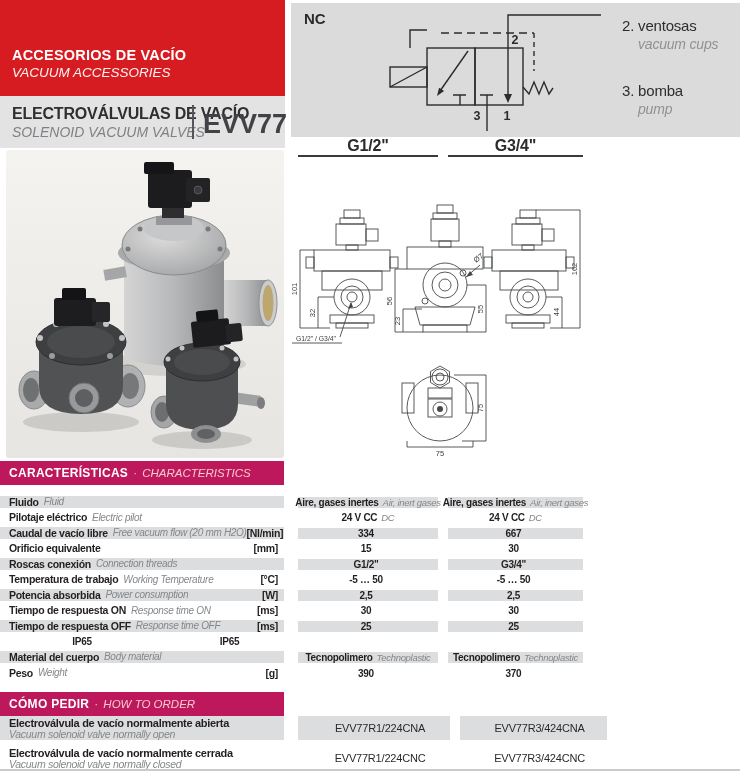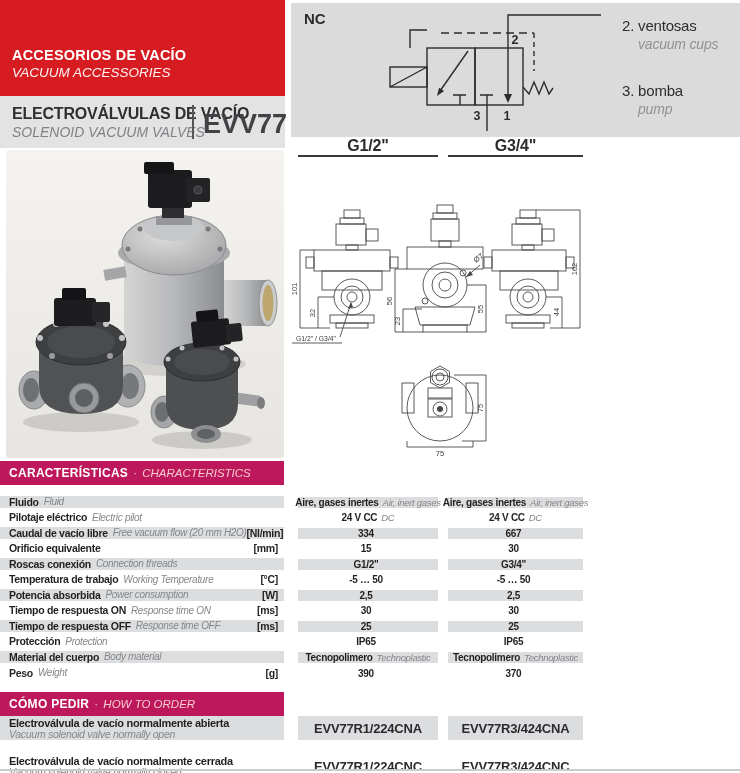--- a/index.html
+++ b/index.html
@@ -51,25 +51,25 @@
   .c-label .en{font-style:italic;font-size:10px;color:#85878a;margin-left:5px;white-space:nowrap;}
   .c-label .unit{margin-left:auto;font-weight:bold;font-size:10.5px;color:#231f20;white-space:nowrap;border-radius:6px;}
   .c-gap1{width:14px;} .c-val1{width:140px;} .c-gap2{width:10px;} .c-val2{width:135px;}
   .c-val{display:flex;align-items:center;justify-content:center;letter-spacing:-.3px;}
   .c-val .main{font-weight:bold;font-size:10px;color:#231f20;white-space:nowrap;}
   .c-val .sub{font-style:italic;font-size:9.5px;color:#85878a;margin-left:4px;white-space:nowrap;}
   .crow.row-odd .c-label,.crow.row-odd .c-val{background:#dcddde;}
 
   
   .order-rows{left:0;top:716px;width:740px;}
-  .orow{display:flex;height:24px;margin-bottom:14px;align-items:stretch;}
+  .orow{display:flex;height:24px;margin-bottom:6px;align-items:stretch;}
   .o-label{width:284px;padding:0 6px 0 9px;box-sizing:border-box;display:flex;flex-direction:column;justify-content:center;letter-spacing:-.3px;}
   .o-label .es{font-weight:bold;font-size:11px;color:#231f20;line-height:12px;white-space:nowrap;}
   .o-label .en{font-style:italic;font-size:10.5px;color:#85878a;line-height:11px;white-space:nowrap;}
-  .o-code{display:flex;align-items:center;justify-content:center;font-weight:bold;font-size:13px;color:#2a2a2c;letter-spacing:-.2px;}
+  .o-code{display:flex;align-items:center;justify-content:center;font-weight:normal;font-size:11px;color:#2a2a2c;letter-spacing:-.2px;padding-left:12px;}
   .orow.row-odd .o-label,.orow.row-odd .o-code{background:#dcddde;}
 
   .bottom-rule{left:0;top:769px;width:740px;height:2px;background:#c9cacc;}
 
   svg text{font-family:"Liberation Sans",sans-serif;}
 </style>
 </head>
 <body>
 
 <div class="page">
@@ -463,25 +463,20 @@
           <span class="sub"></span>
         </div>
         <div class="c-gap2"></div>
         <div class="c-val c-val2">
           <span class="main">25</span>
           <span class="sub"></span>
         </div>
       </div>
 
       <div class="crow row-even">
-        <div class="c-label">
-          <span class="es">Protección</span>
-          <span class="en">Protection</span>
-          <span class="unit"></span>
-        </div>
         <div class="c-gap1"></div>
         <div class="c-val c-val1">
           <span class="main">IP65</span>
           <span class="sub"></span>
         </div>
         <div class="c-gap2"></div>
         <div class="c-val c-val2">
           <span class="main">IP65</span>
           <span class="sub"></span>
         </div>

